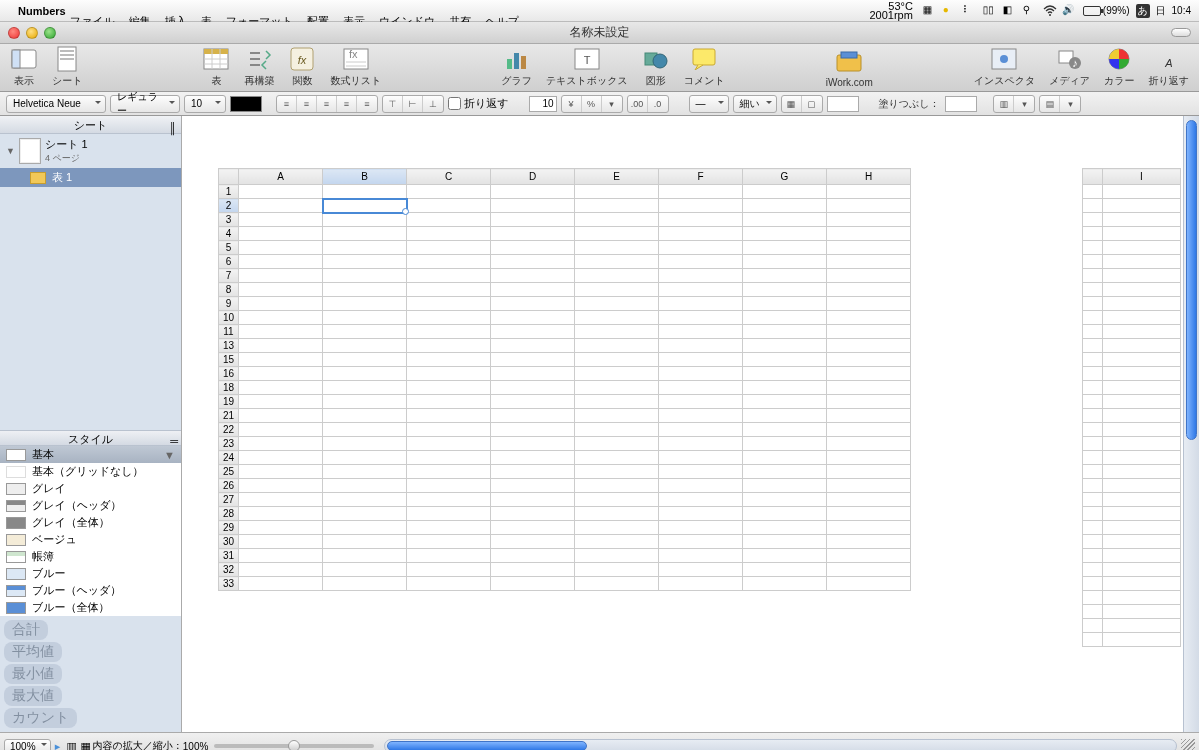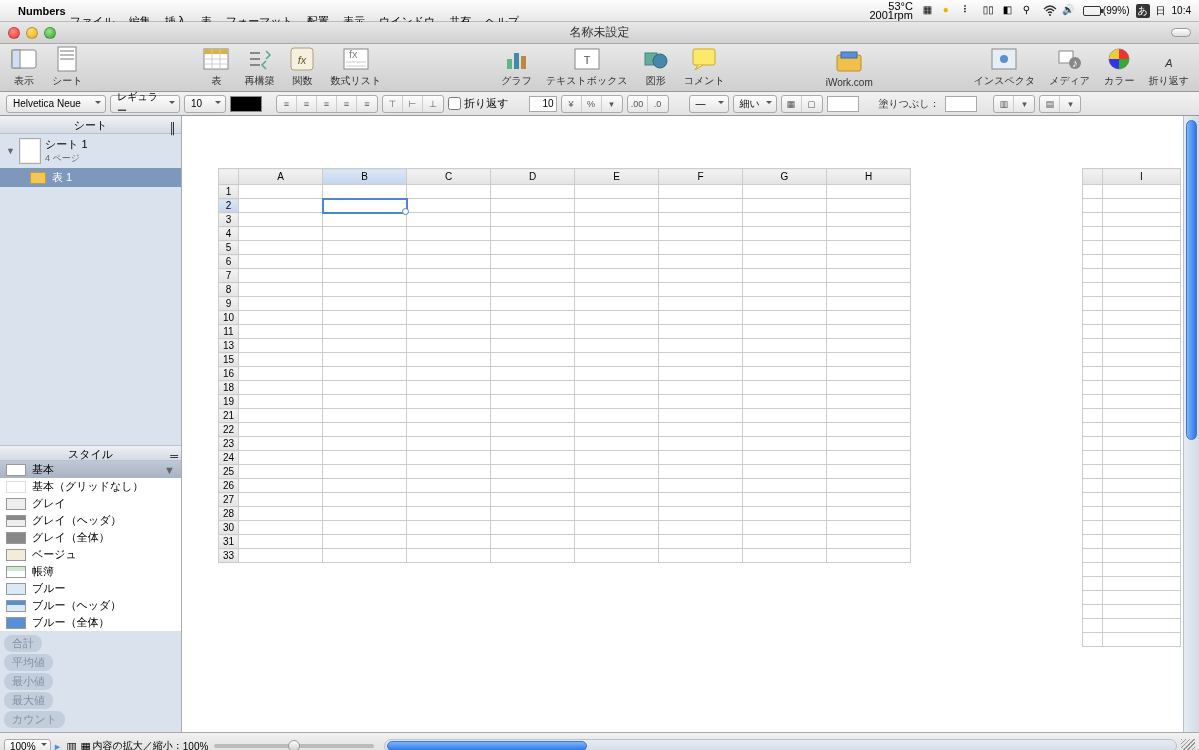--- a/index.html
+++ b/index.html
@@ -66,21 +66,21 @@
 .table-row{ display:flex; align-items:center; padding:2px 6px 2px 30px; gap:6px; background:#7d97bd; color:#fff;}
 .table-row .tico{width:16px;height:12px;background:#f1c858;border:1px solid #c79d2d;}
 .side-flex{flex:1;}
 .style-head{ height:16px; background:linear-gradient(#eef0f4,#d4dae3); border-top:1px solid #b9c2cf; border-bottom:1px solid #b9c2cf; text-align:center; font-size:10px; line-height:16px; position:relative;}
 .style-head .grip{position:absolute;right:3px;top:2px;}
 .style-list{ background:#fff;}
 .style-item{ display:flex; align-items:center; gap:6px; padding:1px 6px; font-size:11px;}
 .style-item.sel{ background:linear-gradient(#bfc8d4,#a8b3c2);}
 .style-sw{ width:20px;height:12px;border:1px solid #999;}
 .btm-pills{ padding:4px; display:flex; flex-direction:column; gap:2px; align-items:flex-start;}
-.btm-pills span{ background:#c3cedd; border-radius:8px; padding:1px 8px; font-size:11px; color:#8390a1;}
+.btm-pills span{ background:#c3cedd; border-radius:8px; padding:1px 8px; font-size:14px; color:#8390a1;}
 
 
 .canvas-wrap{ flex:1; background:#fff; position:relative; overflow:hidden;}
 .scroll-v{ position:absolute; right:0; top:0; bottom:0; width:16px; background:linear-gradient(90deg,#e7ecf3,#d3dbe6); border-left:1px solid #b7c1d0;}
 .scroll-v .thumb{ position:absolute; left:2px; right:2px; top:4px; height:320px; border-radius:7px; background:linear-gradient(90deg,#7fb4ff,#2f78e6); border:1px solid #3f74c7;}
 
 table.ss{ border-collapse:collapse; }
 table.ss th,table.ss td{ border:1px solid #ccc; font-size:10px; }
 table.ss th{ background:linear-gradient(#f3f3f3,#e3e3e3); font-weight:normal;}
 table.ss th.col{ height:16px; width:84px;}
@@ -725,32 +725,54 @@
               <td class=""></td>
               <td class=""></td>
               <td class=""></td>
               <td class=""></td>
               <td class=""></td>
               <td class=""></td>
               <td class=""></td>
               <td class=""></td>
             </tr>
             <tr>
+              <th class="row">29</th>
+              <td class=""></td>
+              <td class=""></td>
+              <td class=""></td>
+              <td class=""></td>
+              <td class=""></td>
+              <td class=""></td>
+              <td class=""></td>
+              <td class=""></td>
+            </tr>
+            <tr>
               <th class="row">30</th>
               <td class=""></td>
               <td class=""></td>
               <td class=""></td>
               <td class=""></td>
               <td class=""></td>
               <td class=""></td>
               <td class=""></td>
               <td class=""></td>
             </tr>
             <tr>
               <th class="row">31</th>
+              <td class=""></td>
+              <td class=""></td>
+              <td class=""></td>
+              <td class=""></td>
+              <td class=""></td>
+              <td class=""></td>
+              <td class=""></td>
+              <td class=""></td>
+            </tr>
+            <tr>
+              <th class="row">32</th>
               <td class=""></td>
               <td class=""></td>
               <td class=""></td>
               <td class=""></td>
               <td class=""></td>
               <td class=""></td>
               <td class=""></td>
               <td class=""></td>
             </tr>
             <tr>

